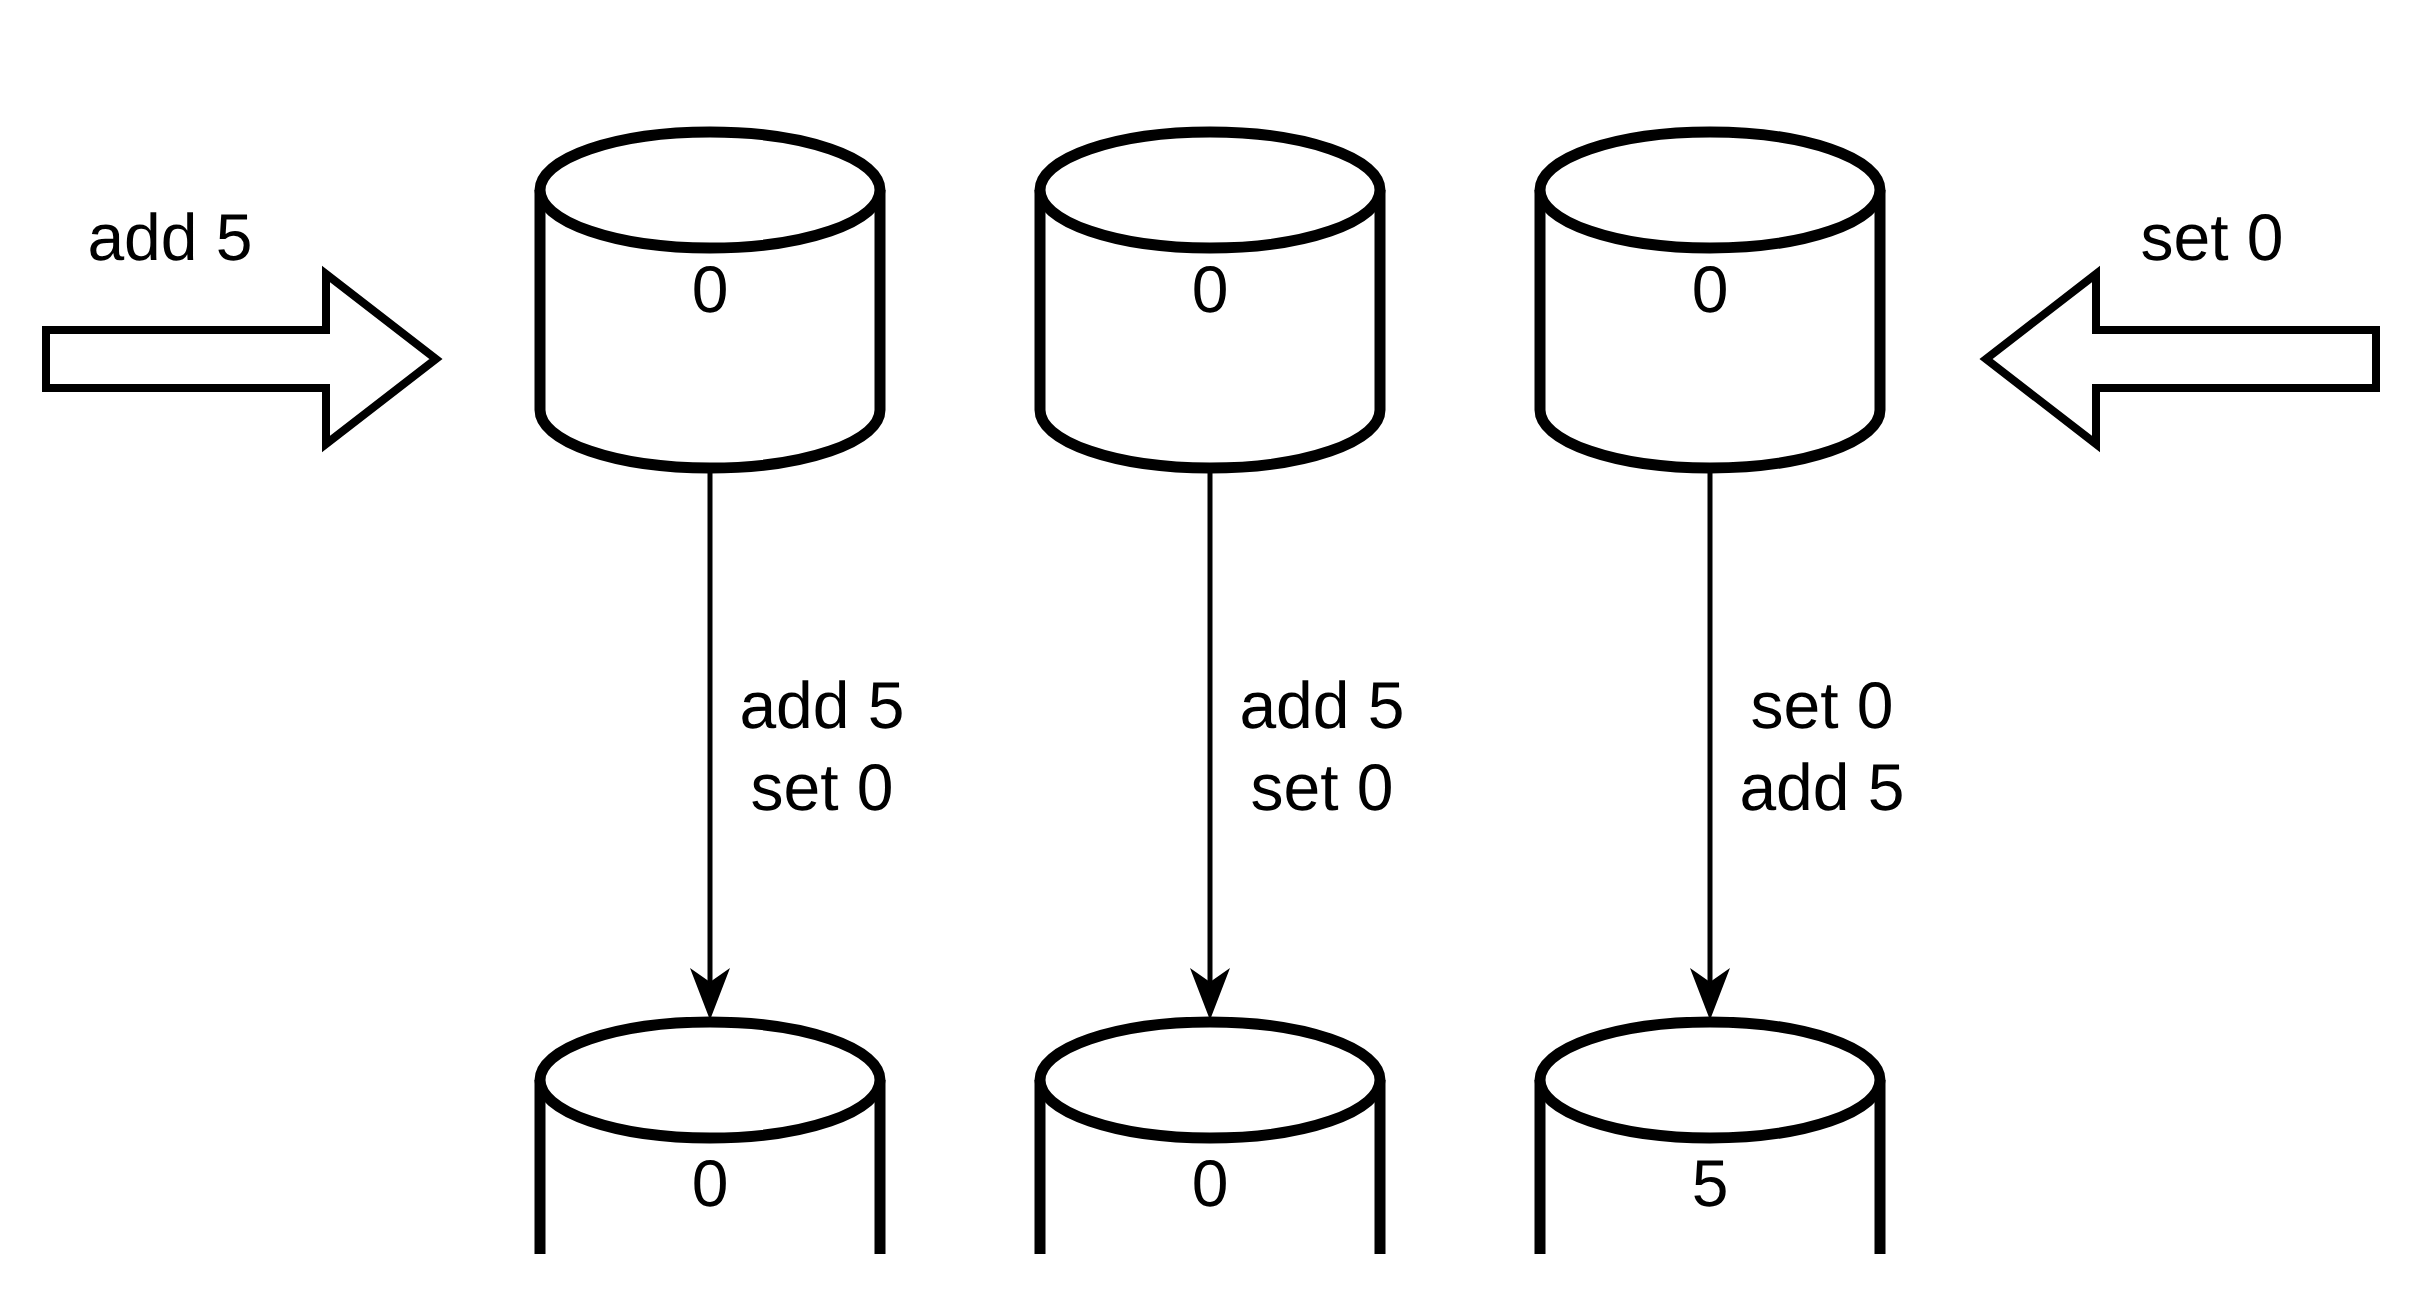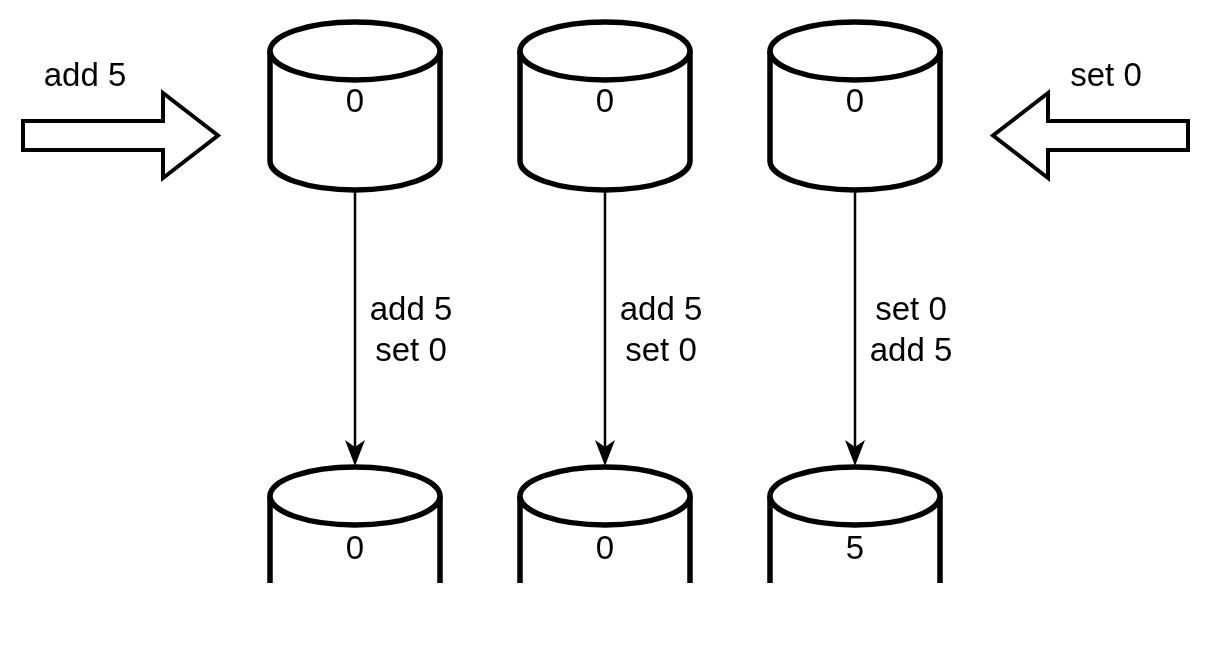--- a/index.html
+++ b/index.html
@@ -8,20 +8,21 @@
     background: #ffffff;
   }
   .canvas {
     position: relative;
     width: 1215px;
     height: 583px;
     background: #ffffff;
     font-family: "Liberation Sans", sans-serif;
     color: #000000;
     overflow: hidden;
+    margin-top: 44px;
   }
   .shapes {
     position: absolute;
     left: 0;
     top: 0;
   }
   .txt {
     position: absolute;
     font-size: 33px;
     line-height: 33px;

